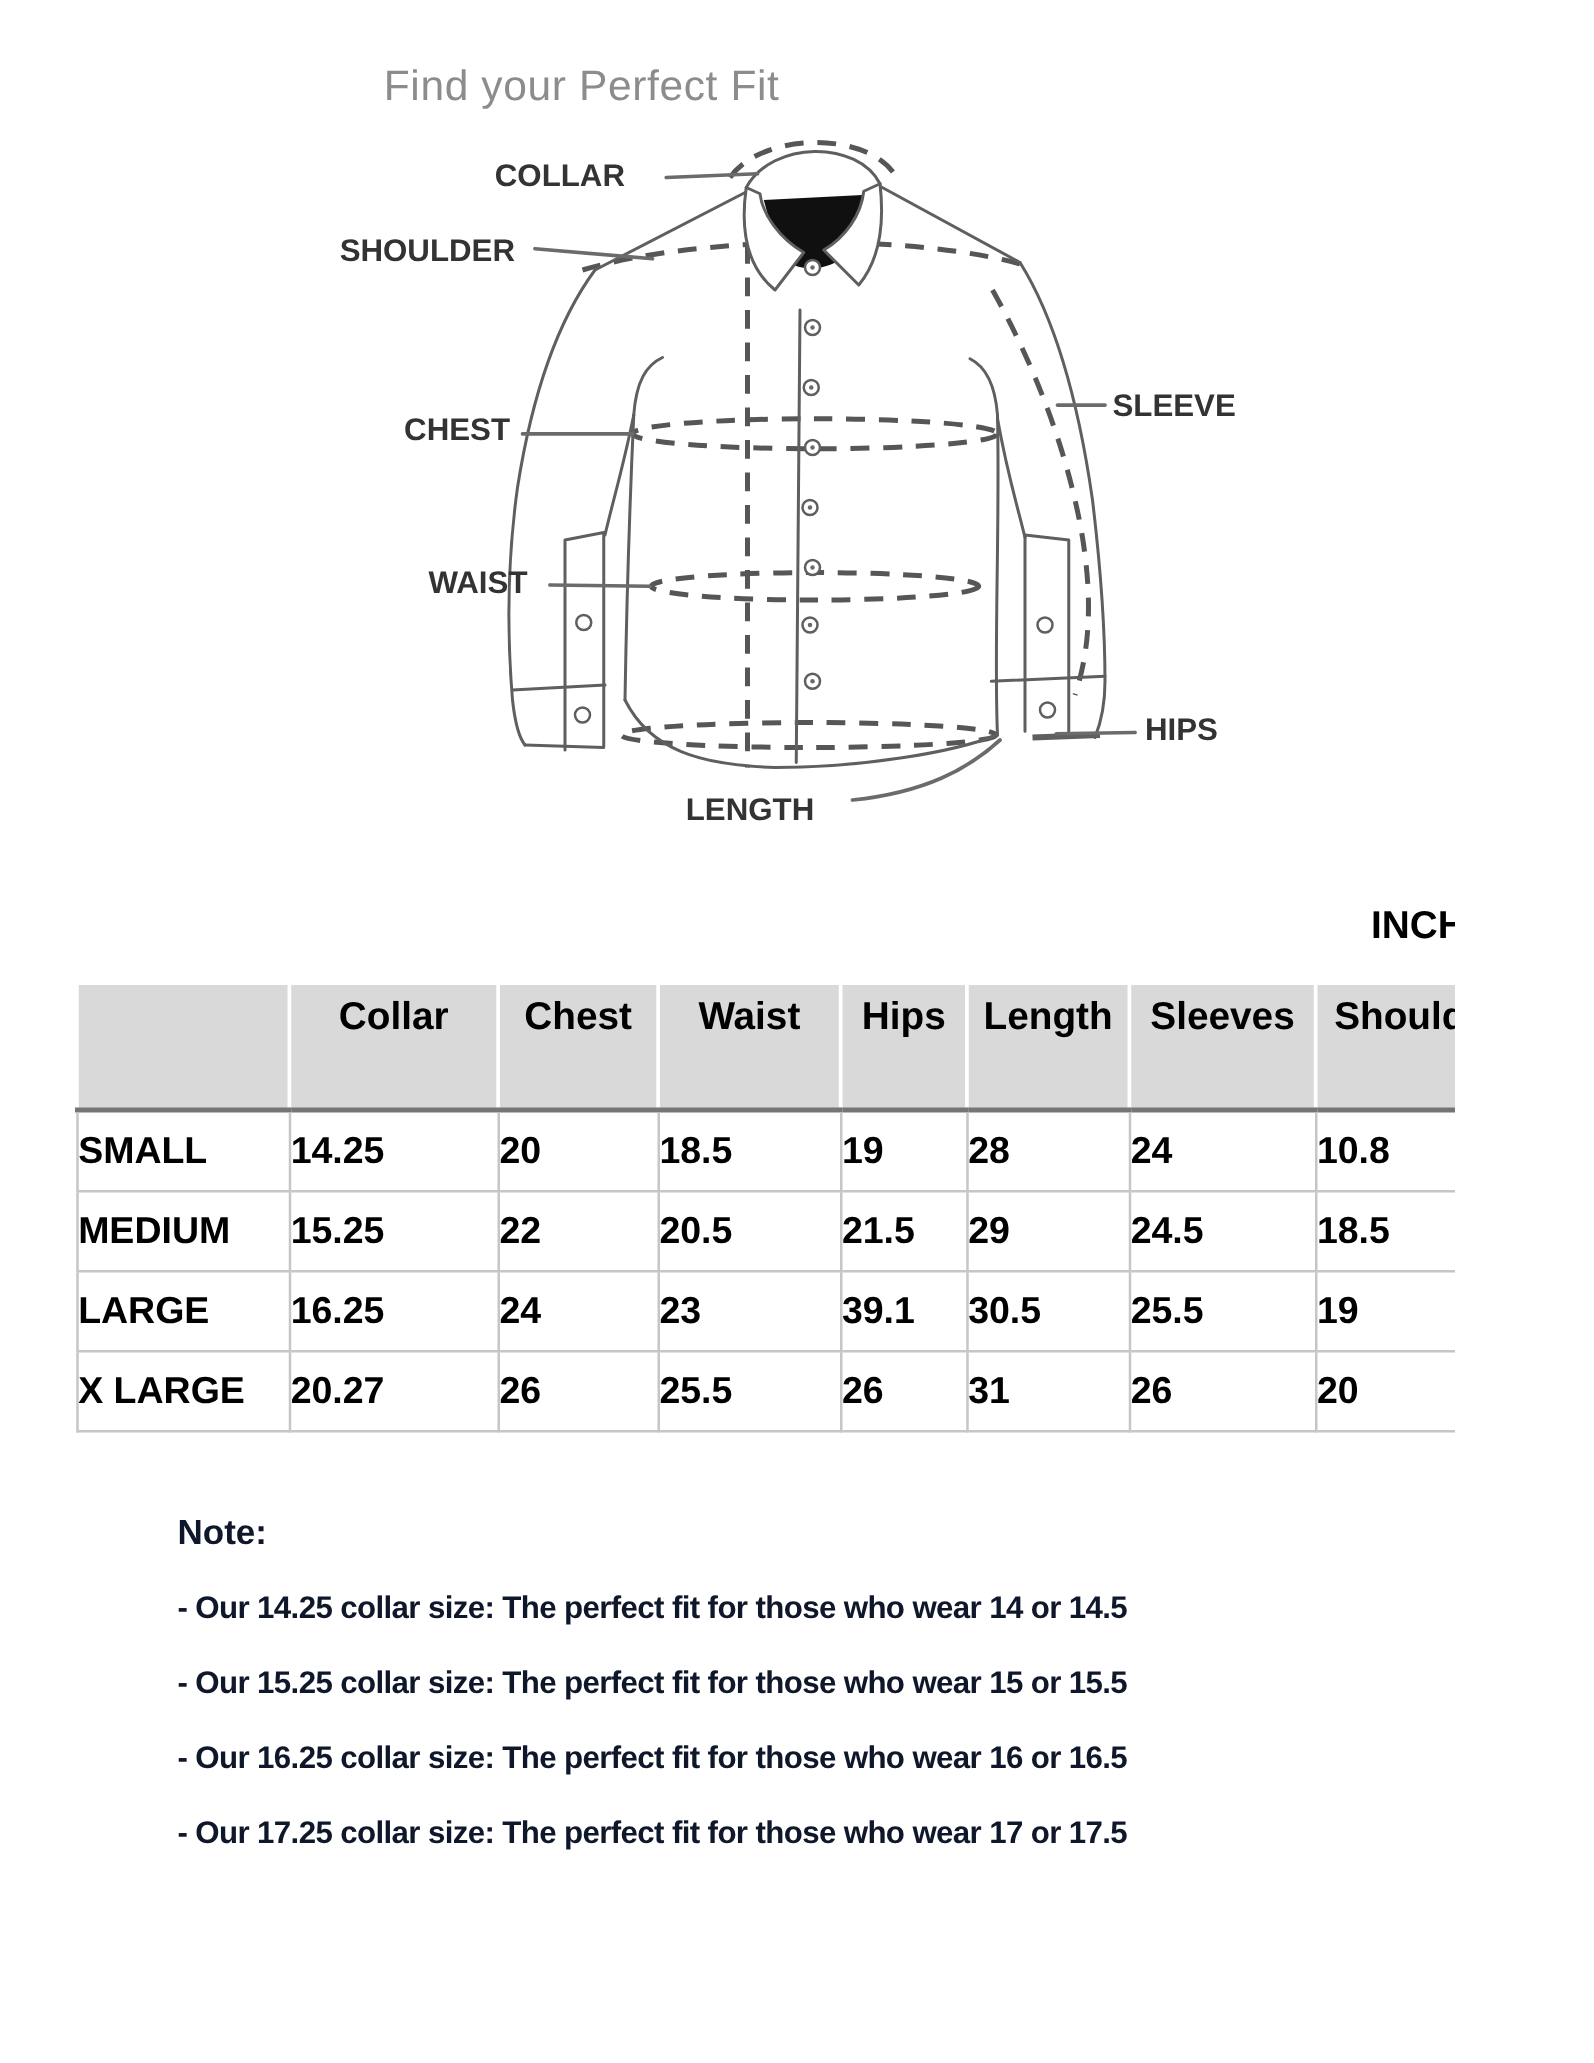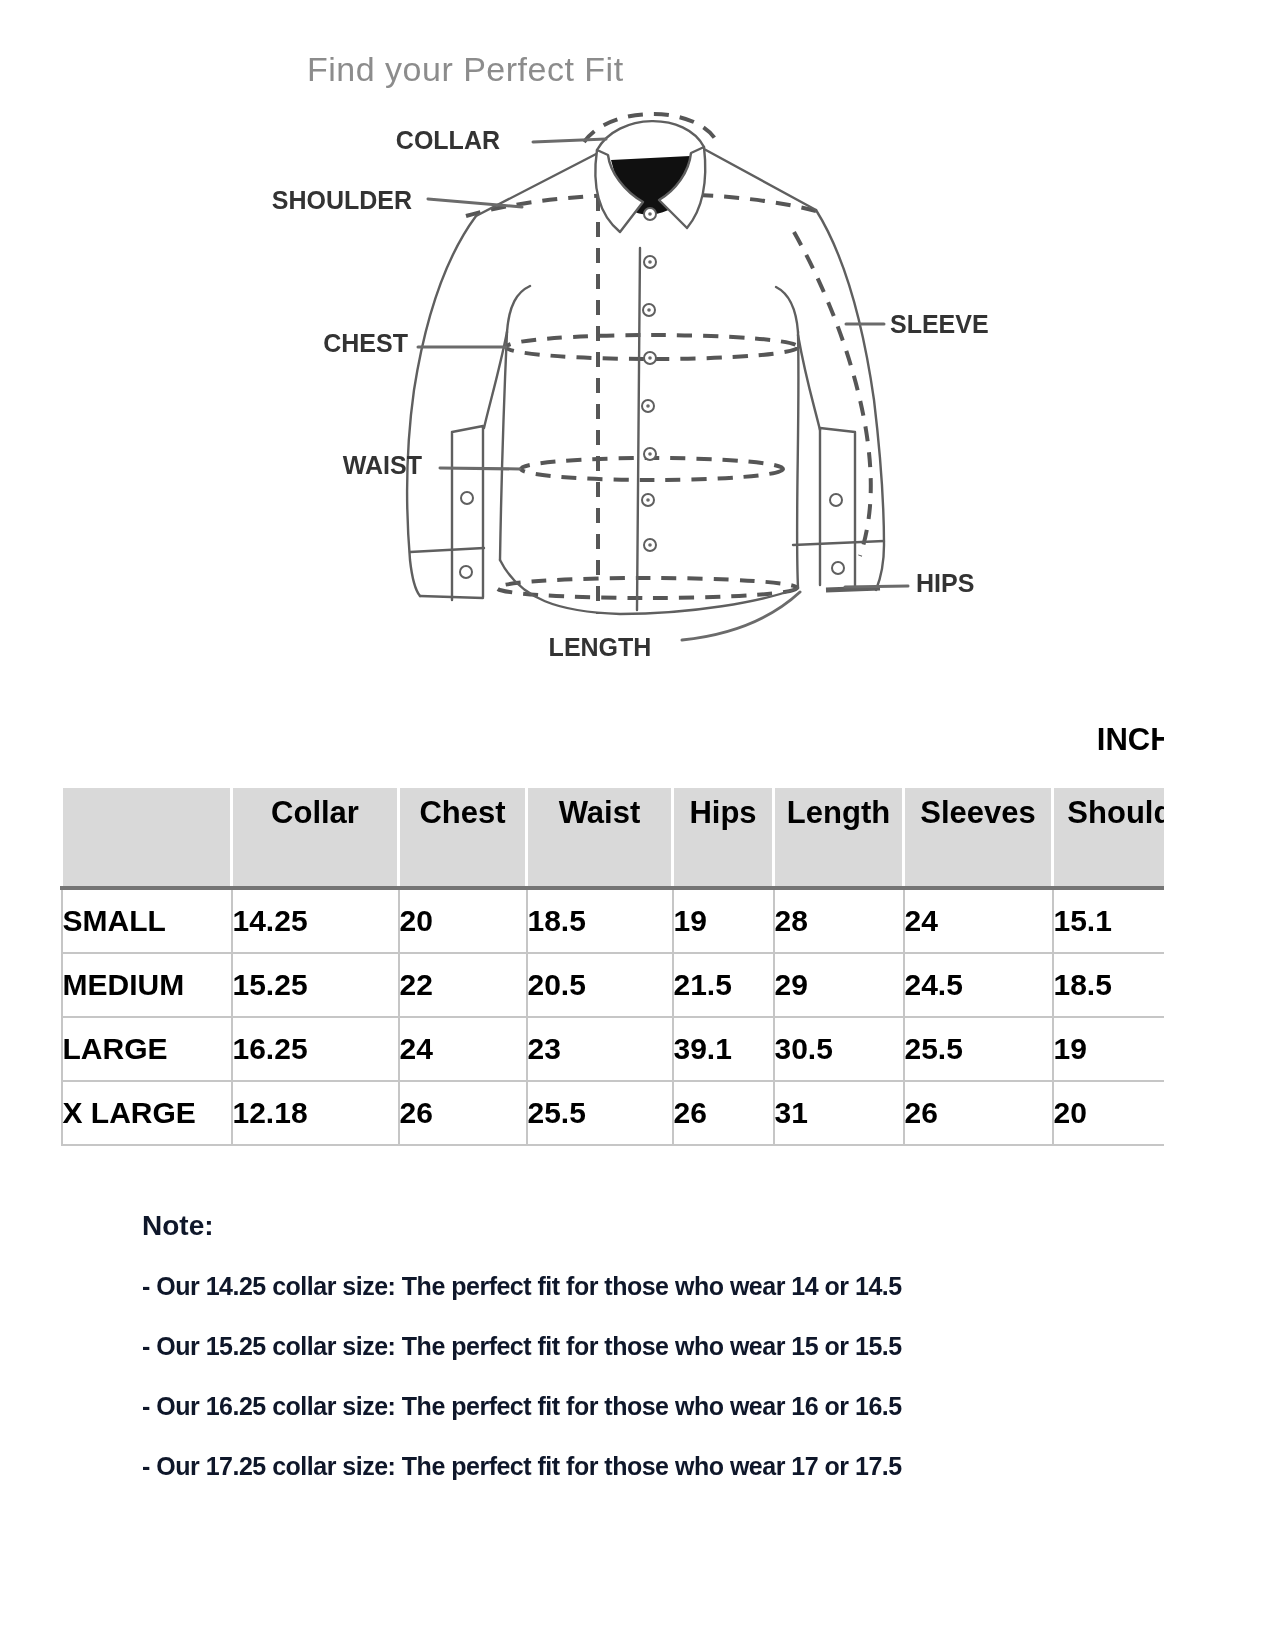--- a/index.html
+++ b/index.html
@@ -156,21 +156,21 @@
     </thead>
     <tbody>
       <tr>
         <th>SMALL</th>
         <td>14.25</td>
         <td>20</td>
         <td>18.5</td>
         <td>19</td>
         <td>28</td>
         <td>24</td>
-        <td>15.1</td>
+        <td>10.8</td>
       </tr>
       <tr>
         <th>MEDIUM</th>
         <td>15.25</td>
         <td>22</td>
         <td>20.5</td>
         <td>21.5</td>
         <td>29</td>
         <td>24.5</td>
         <td>18.5</td>
@@ -180,21 +180,21 @@
         <td>16.25</td>
         <td>24</td>
         <td>23</td>
         <td>39.1</td>
         <td>30.5</td>
         <td>25.5</td>
         <td>19</td>
       </tr>
       <tr>
         <th>X LARGE</th>
-        <td>12.18</td>
+        <td>20.27</td>
         <td>26</td>
         <td>25.5</td>
         <td>26</td>
         <td>31</td>
         <td>26</td>
         <td>20</td>
       </tr>
     </tbody>
   </table>
 

